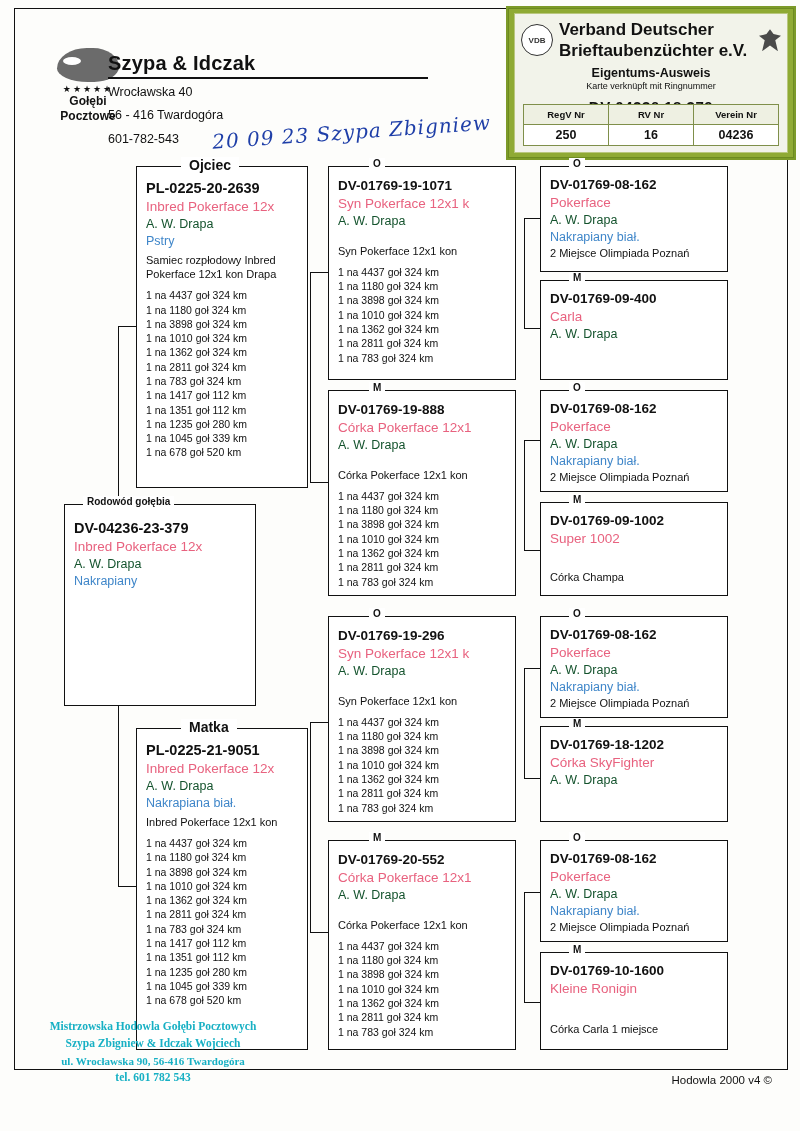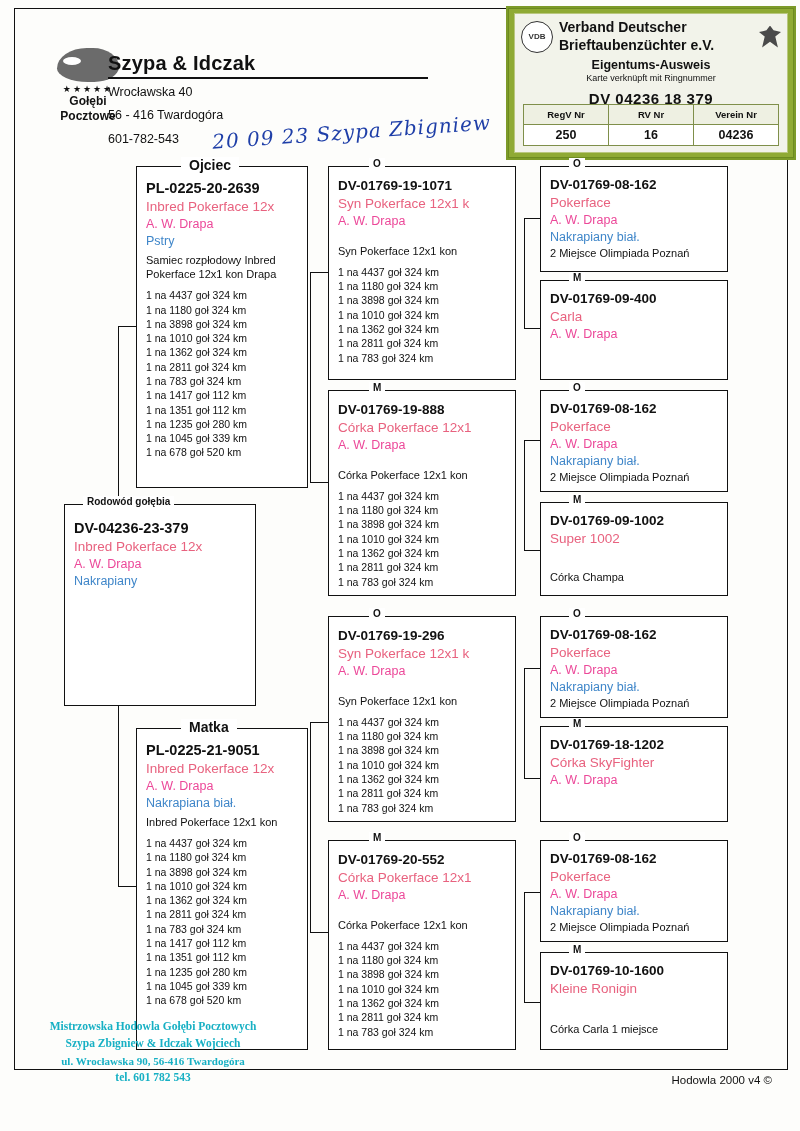--- a/index.html
+++ b/index.html
@@ -48,21 +48,21 @@
     background:#8faa34;border:2px solid #7c9a28;border-radius:0;
     box-shadow:0 0 0 1px #6c8a20 inset;
   }
   .rc-inner{position:absolute;left:6px;top:5px;right:6px;bottom:5px;background:#f2f3ea;border:1px solid #b9c77e;}
   .rc-top{display:flex;align-items:center;padding:5px 6px 2px 6px;}
   .rc-seal{
     width:30px;height:30px;border-radius:50%;border:1.5px solid #333;
     display:flex;align-items:center;justify-content:center;font-size:8px;font-weight:bold;color:#333;
     background:#fff;margin-right:6px;
   }
-  .rc-orgname{font-size:14px;font-weight:bold;line-height:1.25;color:#111;flex:1;}
+  .rc-orgname{font-size:17px;font-weight:bold;line-height:1.25;color:#111;flex:1;}
   .rc-eagle{
     width:22px;height:22px;background:#4a4a4a;margin-left:4px;
     clip-path:polygon(50% 0%,66% 22%,100% 30%,74% 50%,86% 100%,50% 74%,14% 100%,26% 50%,0% 30%,34% 22%);
   }
   .rc-title{text-align:center;font-size:12.5px;font-weight:bold;margin-top:2px;}
   .rc-sub{text-align:center;font-size:9px;margin-top:1px;}
   .rc-num{text-align:center;font-size:15px;font-weight:bold;margin-top:7px;letter-spacing:.5px;}
   .rc-grid{position:absolute;left:8px;right:8px;bottom:6px;}
   .rc-hrow,.rc-vrow{display:flex;}
   .rc-hrow div{flex:1;text-align:center;font-size:9.5px;font-weight:bold;border:1px solid #7f8f4a;border-bottom:none;padding:4px 0;background:#eef0e2;}
@@ -72,21 +72,21 @@
   
   .frame{position:absolute;left:14px;top:8px;width:772px;height:1060px;border:1.5px solid #111;}
 
   
   .card{position:absolute;border:1.2px solid #111;background:#fff;}
   .card .lbl{position:absolute;top:-9px;background:#fff;padding:0 4px;font-size:10px;font-weight:bold;}
   .card .lbl.big{font-size:14px;padding:0 8px;top:-10px;}
   .ring{font-size:14.5px;font-weight:bold;margin:0;line-height:1.3;}
   .ring.sm{font-size:13.5px;}
   .nm{font-size:13.5px;color:#e8627f;line-height:1.35;}
-  .ow{font-size:12.5px;color:#ec4899;line-height:1.35;}
+  .ow{font-size:12.5px;color:#14532d;line-height:1.35;}
   .cl{font-size:12.5px;color:#3f86c9;line-height:1.35;}
   .dsc{font-size:11px;color:#111;line-height:1.3;margin-top:3px;}
   .res{font-size:10.5px;color:#111;line-height:1.36;margin-top:7px;font-family:"Liberation Sans",sans-serif;}
   .pad{padding:7px 9px;}
 
   .conn{position:absolute;background:#111;}
 
   
   .stamp{
     position:absolute;left:28px;top:1018px;width:250px;

